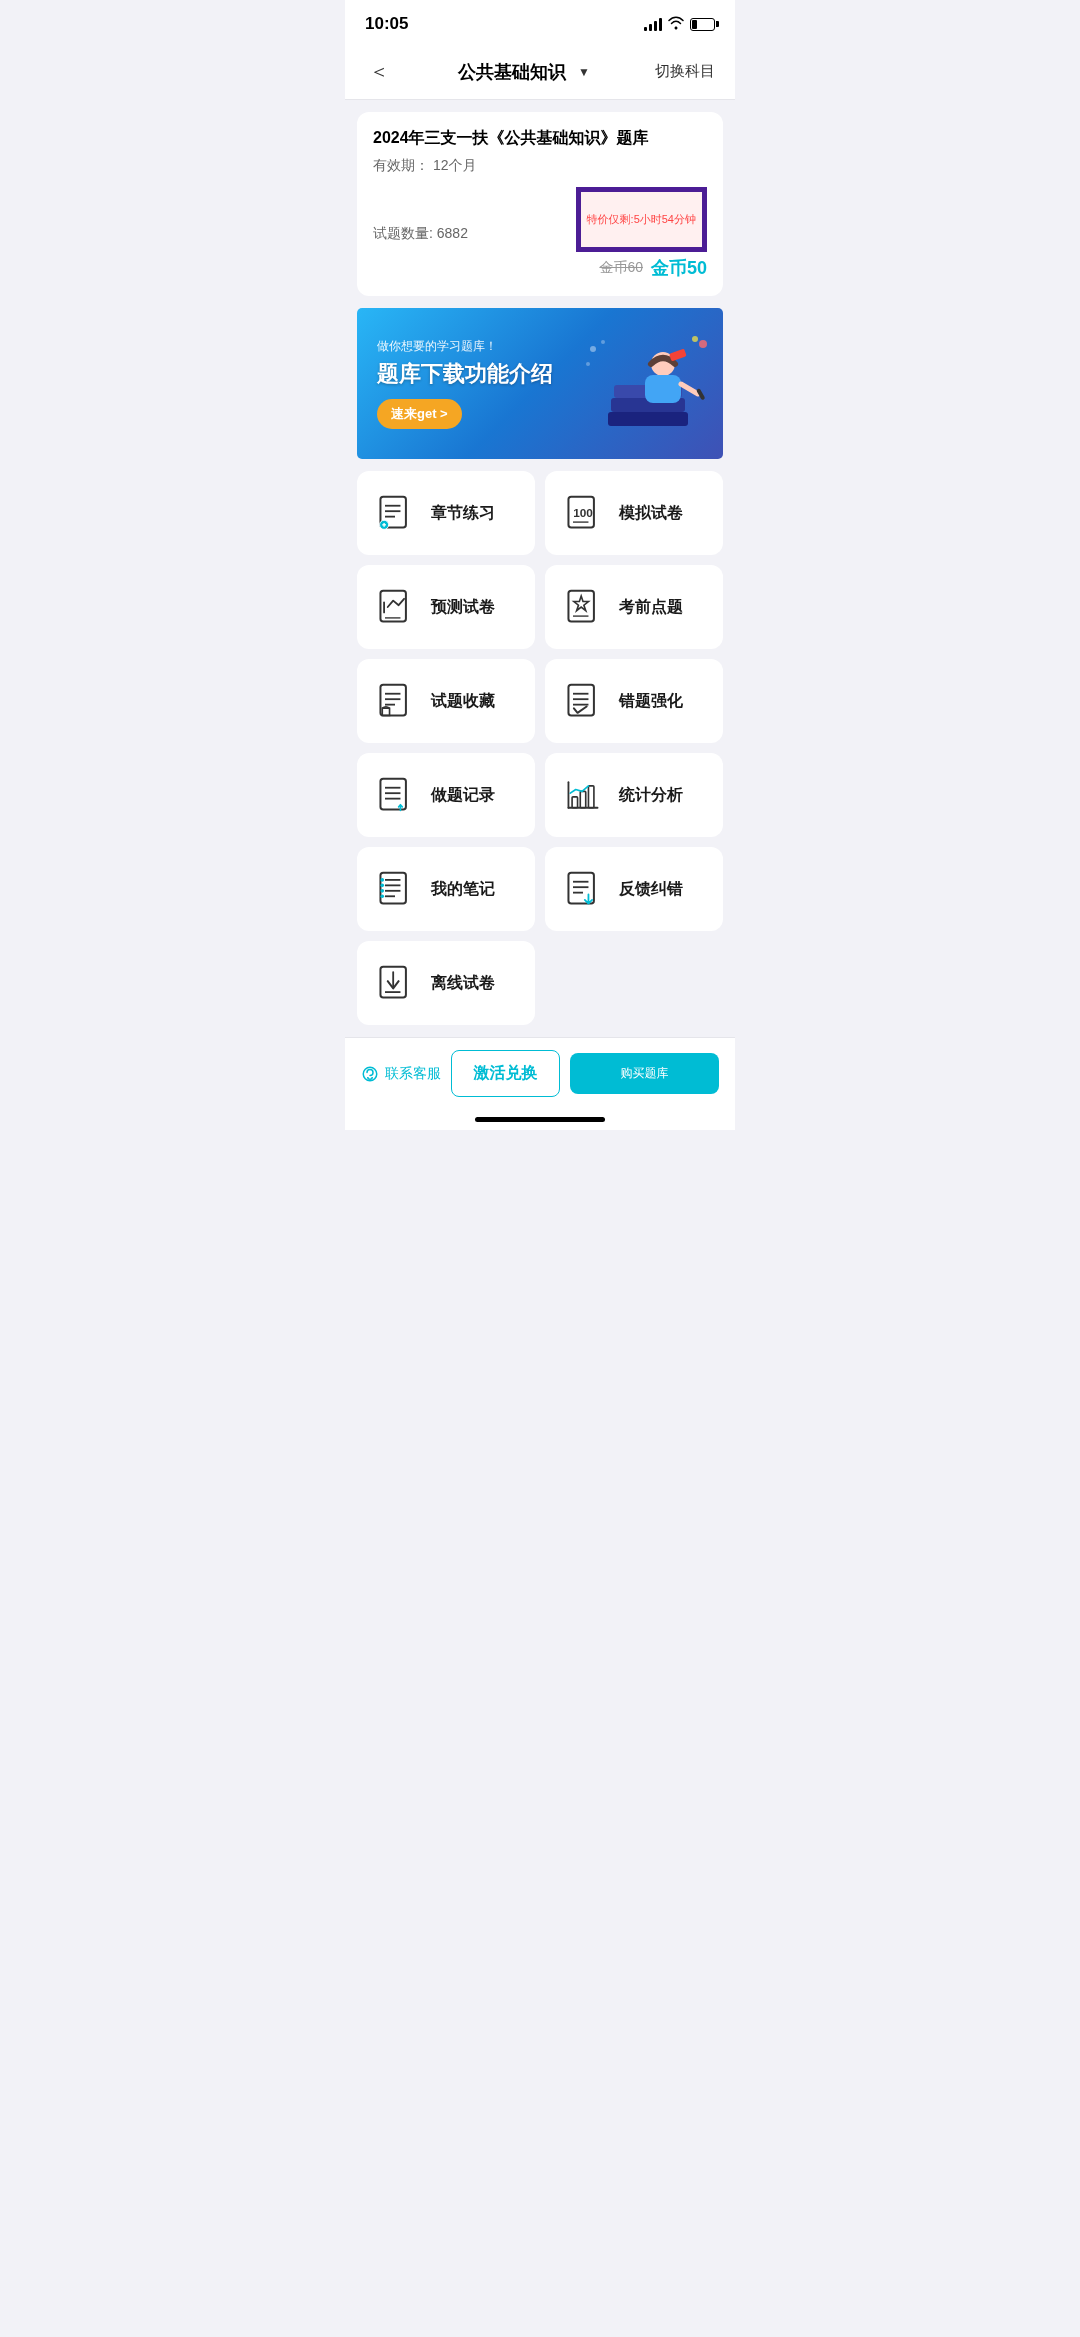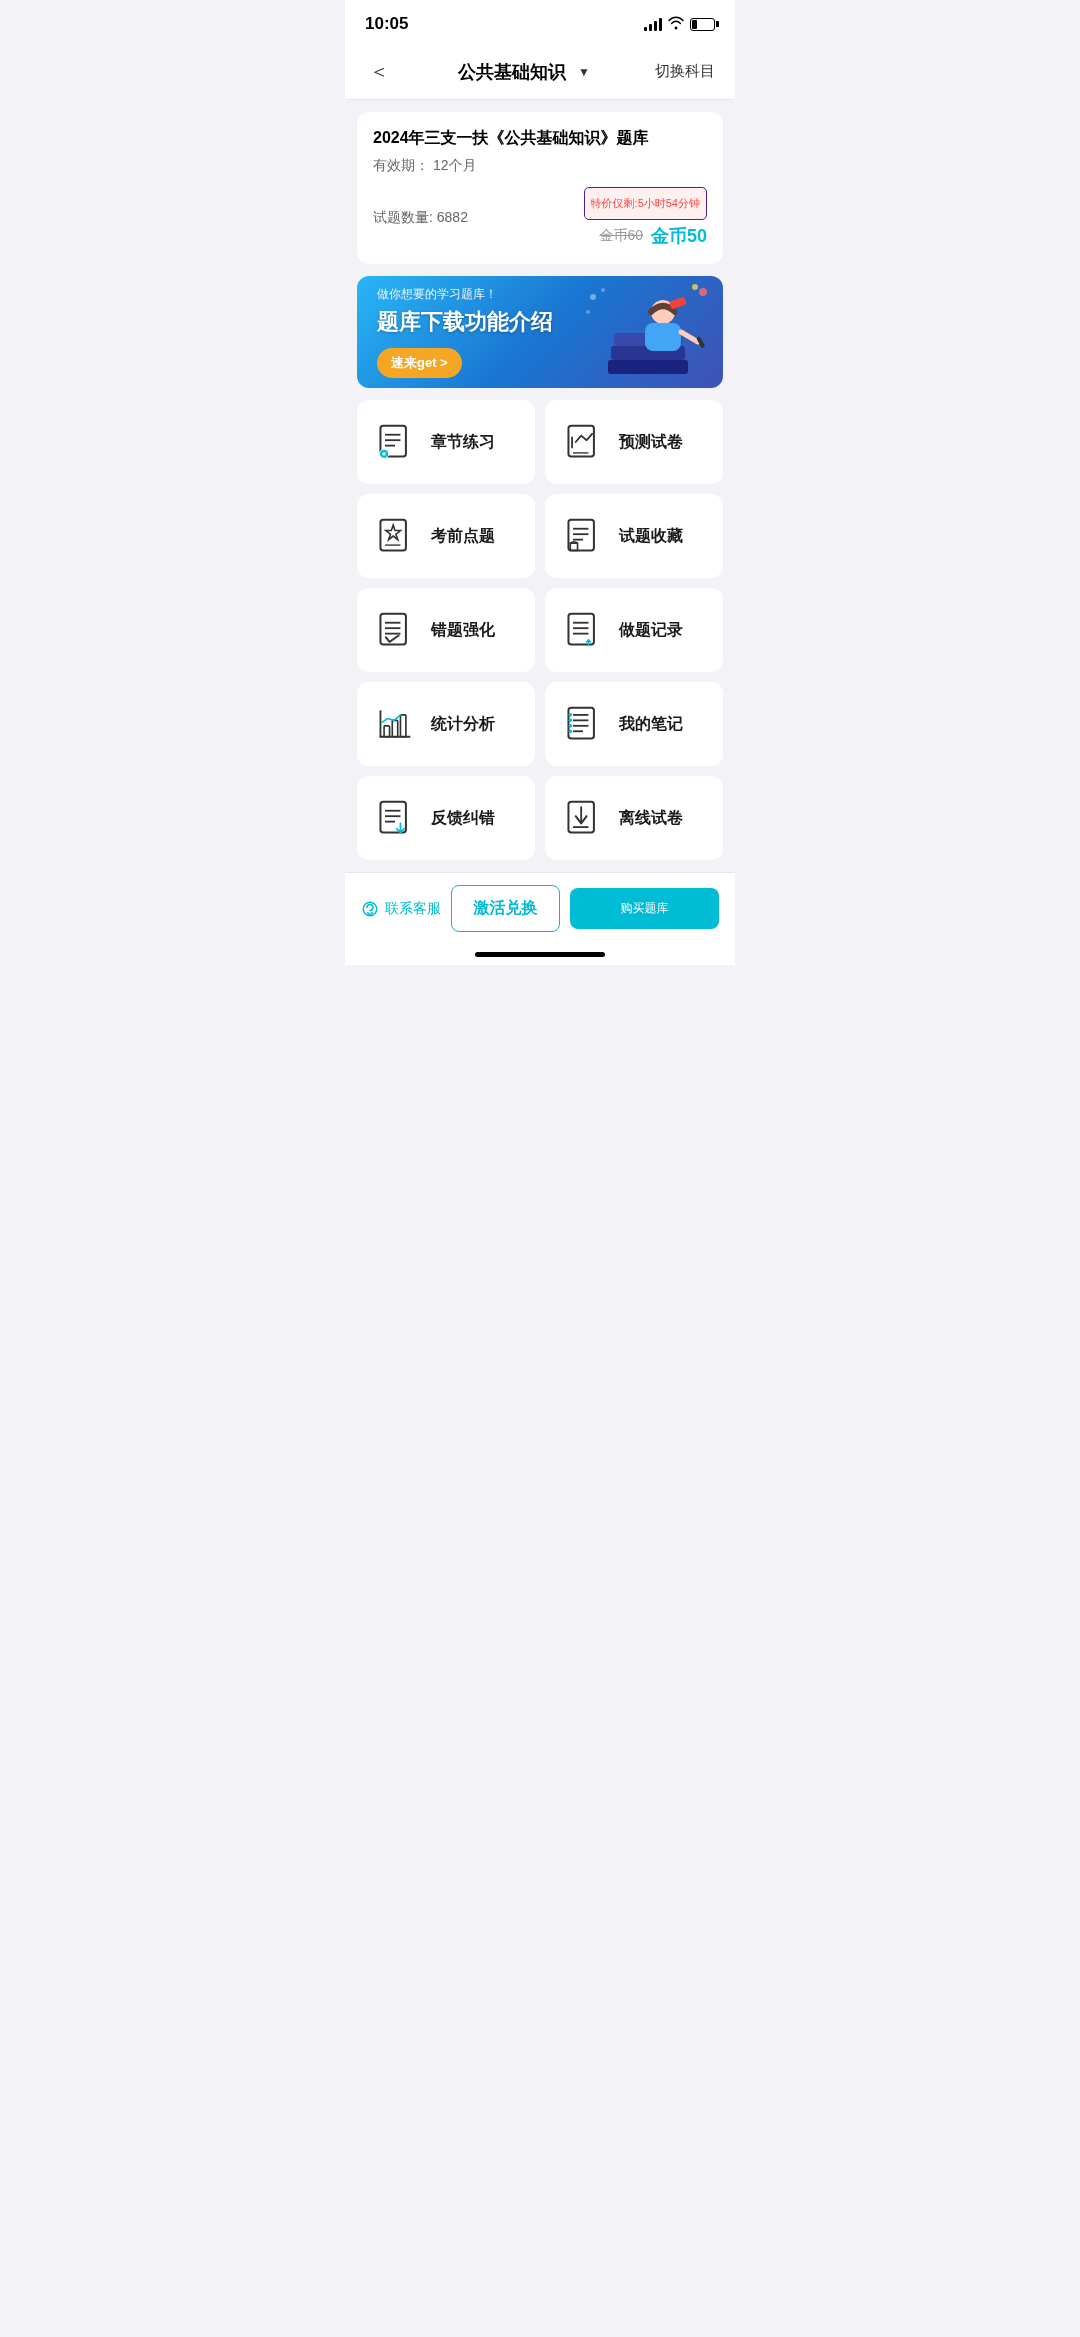--- a/index.html
+++ b/index.html
@@ -148,47 +148,47 @@
       color: #666;
     }
     .price-section {
       display: flex;
       flex-direction: column;
       align-items: flex-end;
       gap: 4px;
     }
     .special-badge {
       background: #fff0f0;
-      border: 1px solid #4c1d95;
+      border: 5px solid #4c1d95;
       color: #ff4444;
       font-size: 11px;
-      padding: 8px 6px;
-      border-radius: 5px;
+      padding: 20px 6px;
+      border-radius: 0;
     }
     .price-row {
       display: flex;
       align-items: center;
       gap: 8px;
     }
     .price-original {
       font-size: 14px;
       color: #999;
       text-decoration: line-through;
     }
     .price-current {
       font-size: 18px;
       font-weight: 600;
       color: #00bcd4;
     }
 
     
     .banner {
-      border-radius: 12px;
+      border-radius: 5px;
       overflow: hidden;
-      height: 112px;
+      height: 151px;
       background: linear-gradient(135deg, #29b6f6 0%, #1976d2 50%, #3f51b5 100%);
       position: relative;
       display: flex;
       align-items: center;
       padding: 16px 20px;
     }
     .banner-left {
       flex: 1;
       z-index: 2;
     }
@@ -418,20 +418,30 @@
           <line x1="11" y1="20" x2="28" y2="20" stroke="#333" stroke-width="2"></line>
           <line x1="11" y1="26" x2="22" y2="26" stroke="#333" stroke-width="2"></line>
           <circle cx="10" cy="35" r="5" fill="#00bcd4" stroke="#fff" stroke-width="1"></circle>
           <line x1="8" y1="35" x2="12" y2="35" stroke="#fff" stroke-width="1.5"></line>
           <line x1="10" y1="33" x2="10" y2="37" stroke="#fff" stroke-width="1.5"></line>
         </svg>
       </div>
       <span class="menu-label">章节练习</span>
     </div>
 
+    <div class="menu-item">
+      <div class="menu-icon">
+        <svg viewBox="0 0 44 44" fill="none">
+          <rect x="6" y="4" width="28" height="34" rx="3" stroke="#333" stroke-width="2.2" fill="none"></rect>
+          <text x="22" y="26" text-anchor="middle" font-size="13" font-weight="700" fill="#333">100</text>
+          <line x1="11" y1="32" x2="28" y2="32" stroke="#333" stroke-width="1.5"></line>
+        </svg>
+      </div>
+      <span class="menu-label">模拟试卷</span>
+    </div>
 
     <div class="menu-item">
       <div class="menu-icon">
         <svg viewBox="0 0 44 44" fill="none">
           <rect x="6" y="4" width="28" height="34" rx="3" stroke="#333" stroke-width="2.2" fill="none"></rect>
           <line x1="10" y1="28" x2="10" y2="17" stroke="#333" stroke-width="2" stroke-linecap="round"></line>
           <path d="M14 22 L20 15 L26 20 L32 13" stroke="#333" stroke-width="2" fill="none" stroke-linecap="round" stroke-linejoin="round"></path>
           <line x1="11" y1="34" x2="28" y2="34" stroke="#333" stroke-width="1.5"></line>
         </svg>
       </div>

